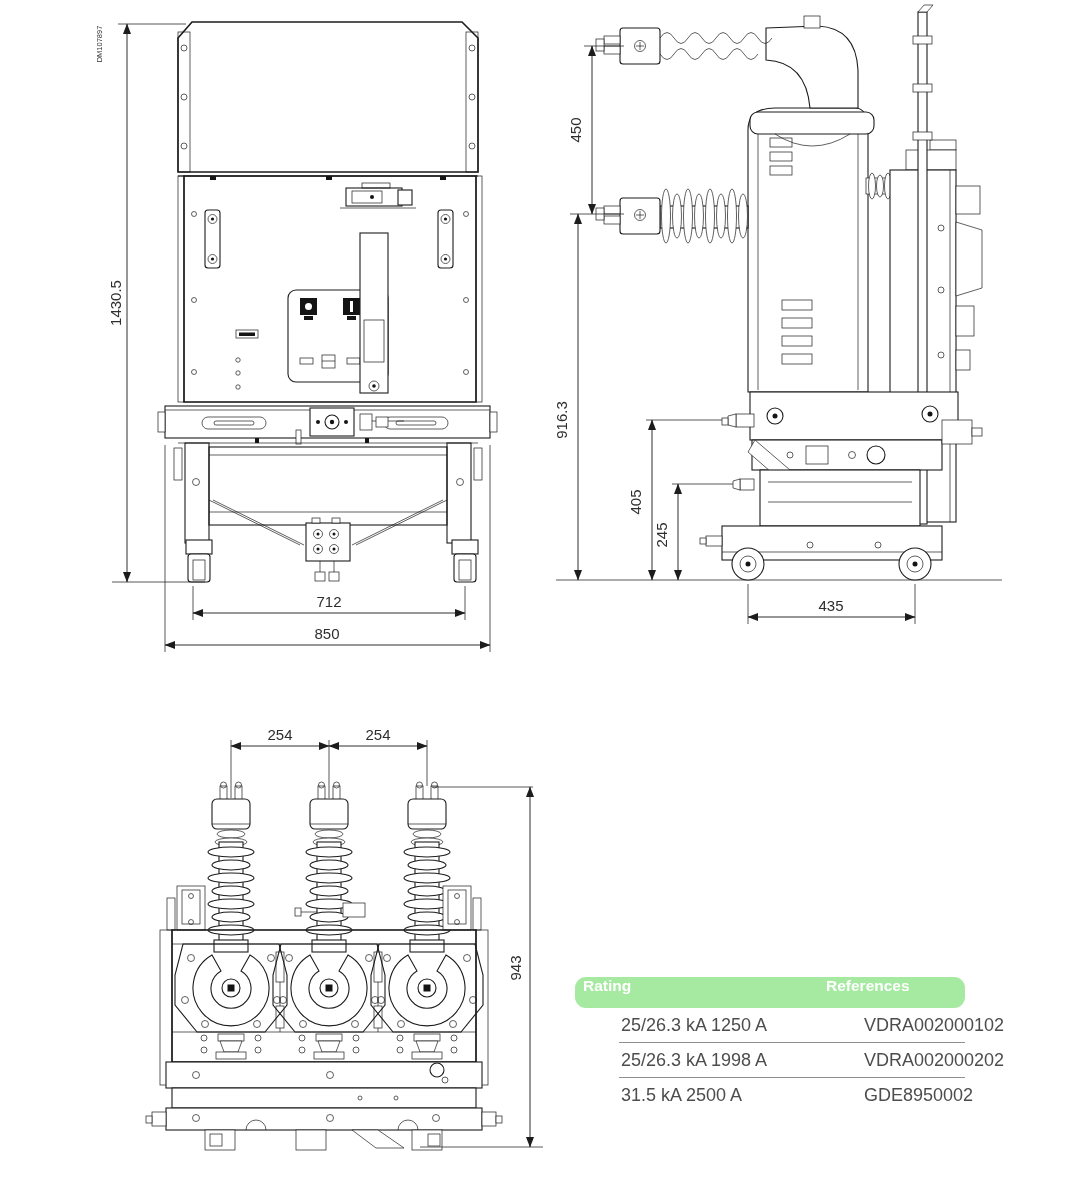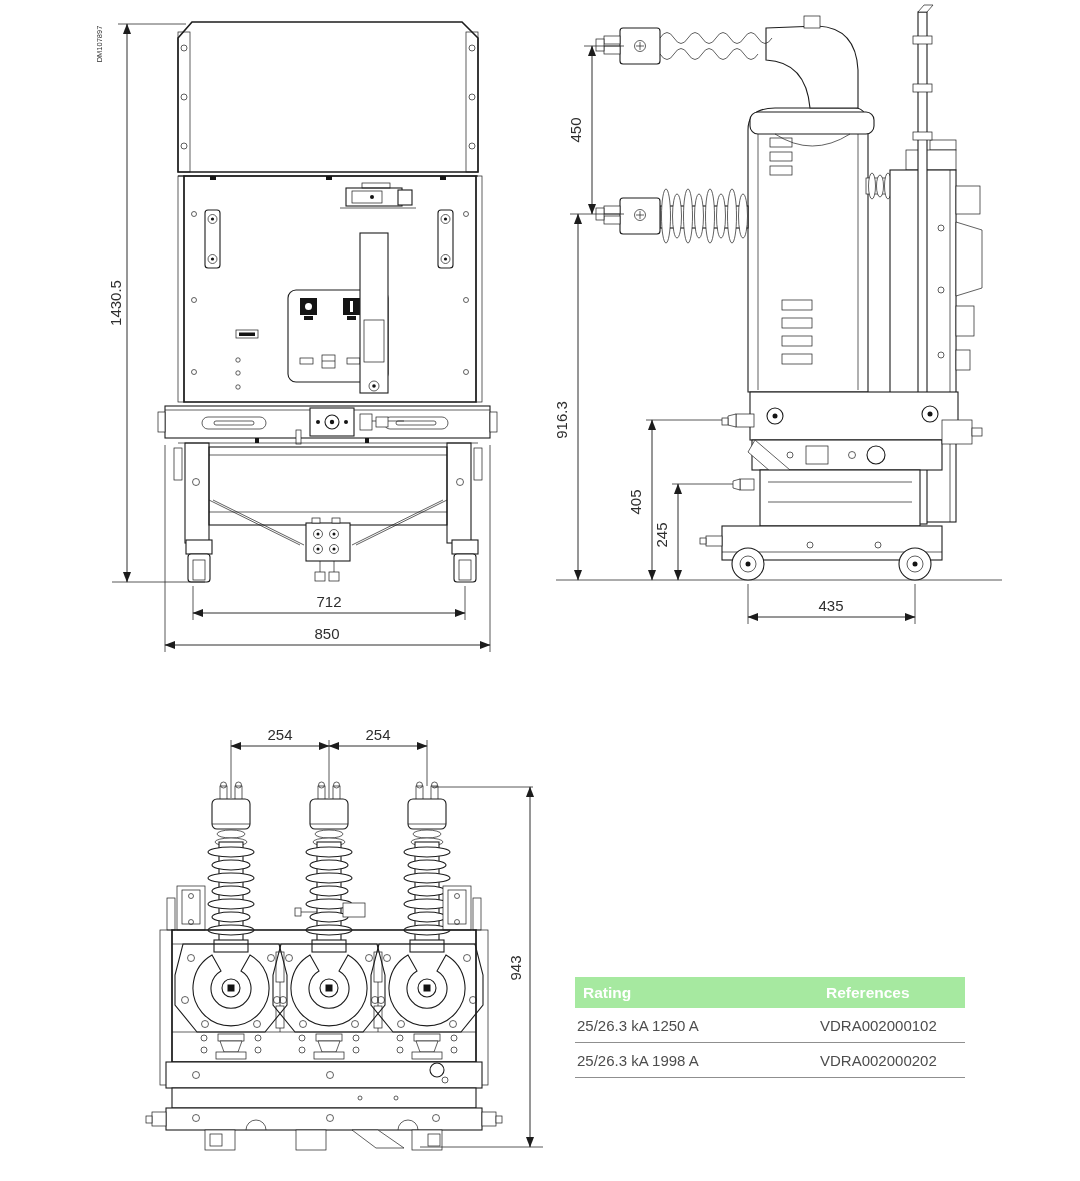--- a/index.html
+++ b/index.html
@@ -10,26 +10,26 @@
   .s{stroke:#1c1c1c;fill:none;stroke-width:1.1;}
   .f{stroke:#1c1c1c;fill:#ffffff;stroke-width:1.1;}
   .t{stroke-width:0.7;}
   .h{stroke-width:1.6;}
   .d{fill:#141414;stroke:none;}
   .ext{stroke:#2e2e2e;stroke-width:0.8;fill:none;}
   .dim{stroke:#2e2e2e;stroke-width:1;fill:none;}
   .dimtxt{font-size:15px;fill:#2e2e2e;}
   
   .ref-table{position:absolute;left:575px;top:977px;width:390px;}
-  .ref-head{display:flex;align-items:center;height:31px;
+  .ref-head{display:flex;height:31px;
             background:var(--table-header-bg,#a6e9a0);color:var(--table-header-text,#ffffff);
-            font-weight:bold;font-size:15.5px;}
+            font-weight:bold;font-size:15.5px;border-radius:11px;}
   .ref-head span:first-child{flex:0 0 243px;padding-left:8px;}
-  .ref-row{display:flex;align-items:center;height:34px;font-size:15px;color:#4d4d4d;
-           border-bottom:1.5px solid #8f8f8f;}
+  .ref-row{display:flex;align-items:center;height:34px;font-size:18px;color:#4d4d4d;
+           border-bottom:1.5px solid #8f8f8f;margin-left:44px;}
   .ref-row span:first-child{flex:0 0 243px;padding-left:2px;}
   .ref-row.last{border-bottom:none;}
 </style>
 </head>
 <body>
 
 <div class="canvas">
 
 <svg width="1080" height="1181" viewBox="0 0 1080 1181">
   <defs>
@@ -536,16 +536,20 @@
     <span>References</span>
   </div>
   <div class="ref-row">
     <span>25/26.3 kA 1250 A</span>
     <span>VDRA002000102</span>
   </div>
   <div class="ref-row">
     <span>25/26.3 kA 1998 A</span>
     <span>VDRA002000202</span>
   </div>
+  <div class="ref-row last">
+    <span>31.5 kA 2500 A</span>
+    <span>GDE8950002</span>
+  </div>
 
 </div>
 
 </div>
 
 </body></html>

